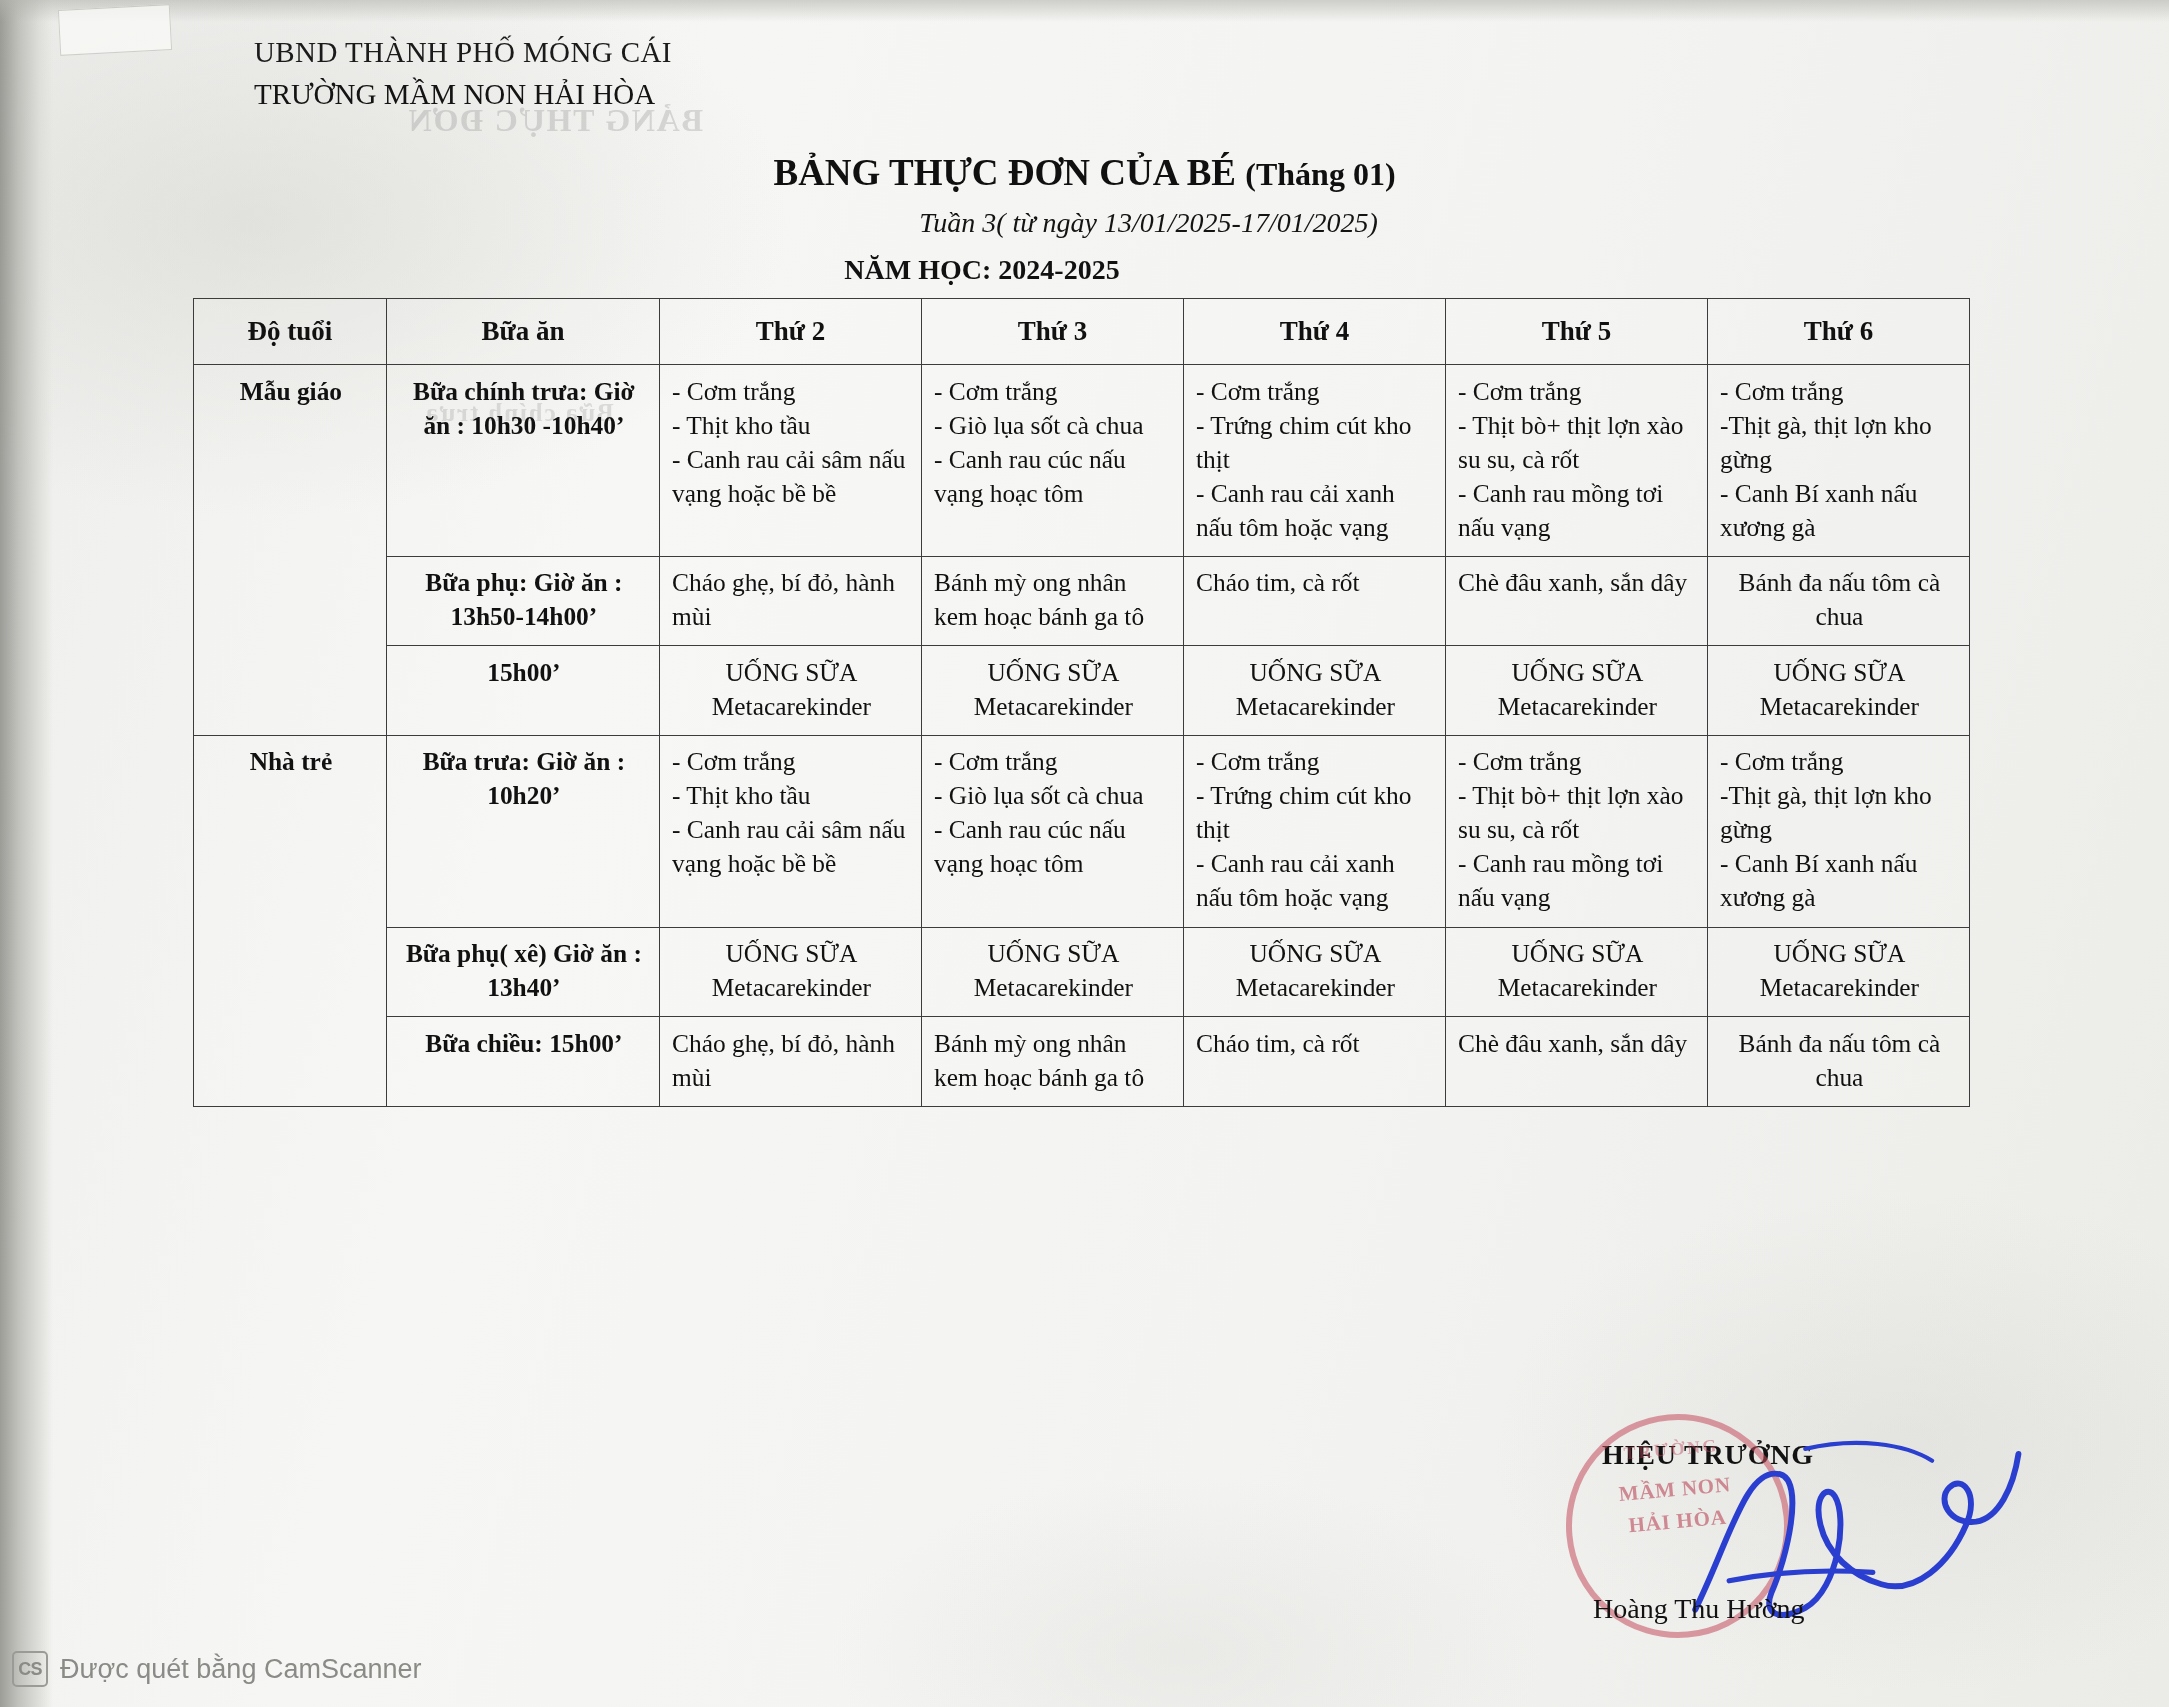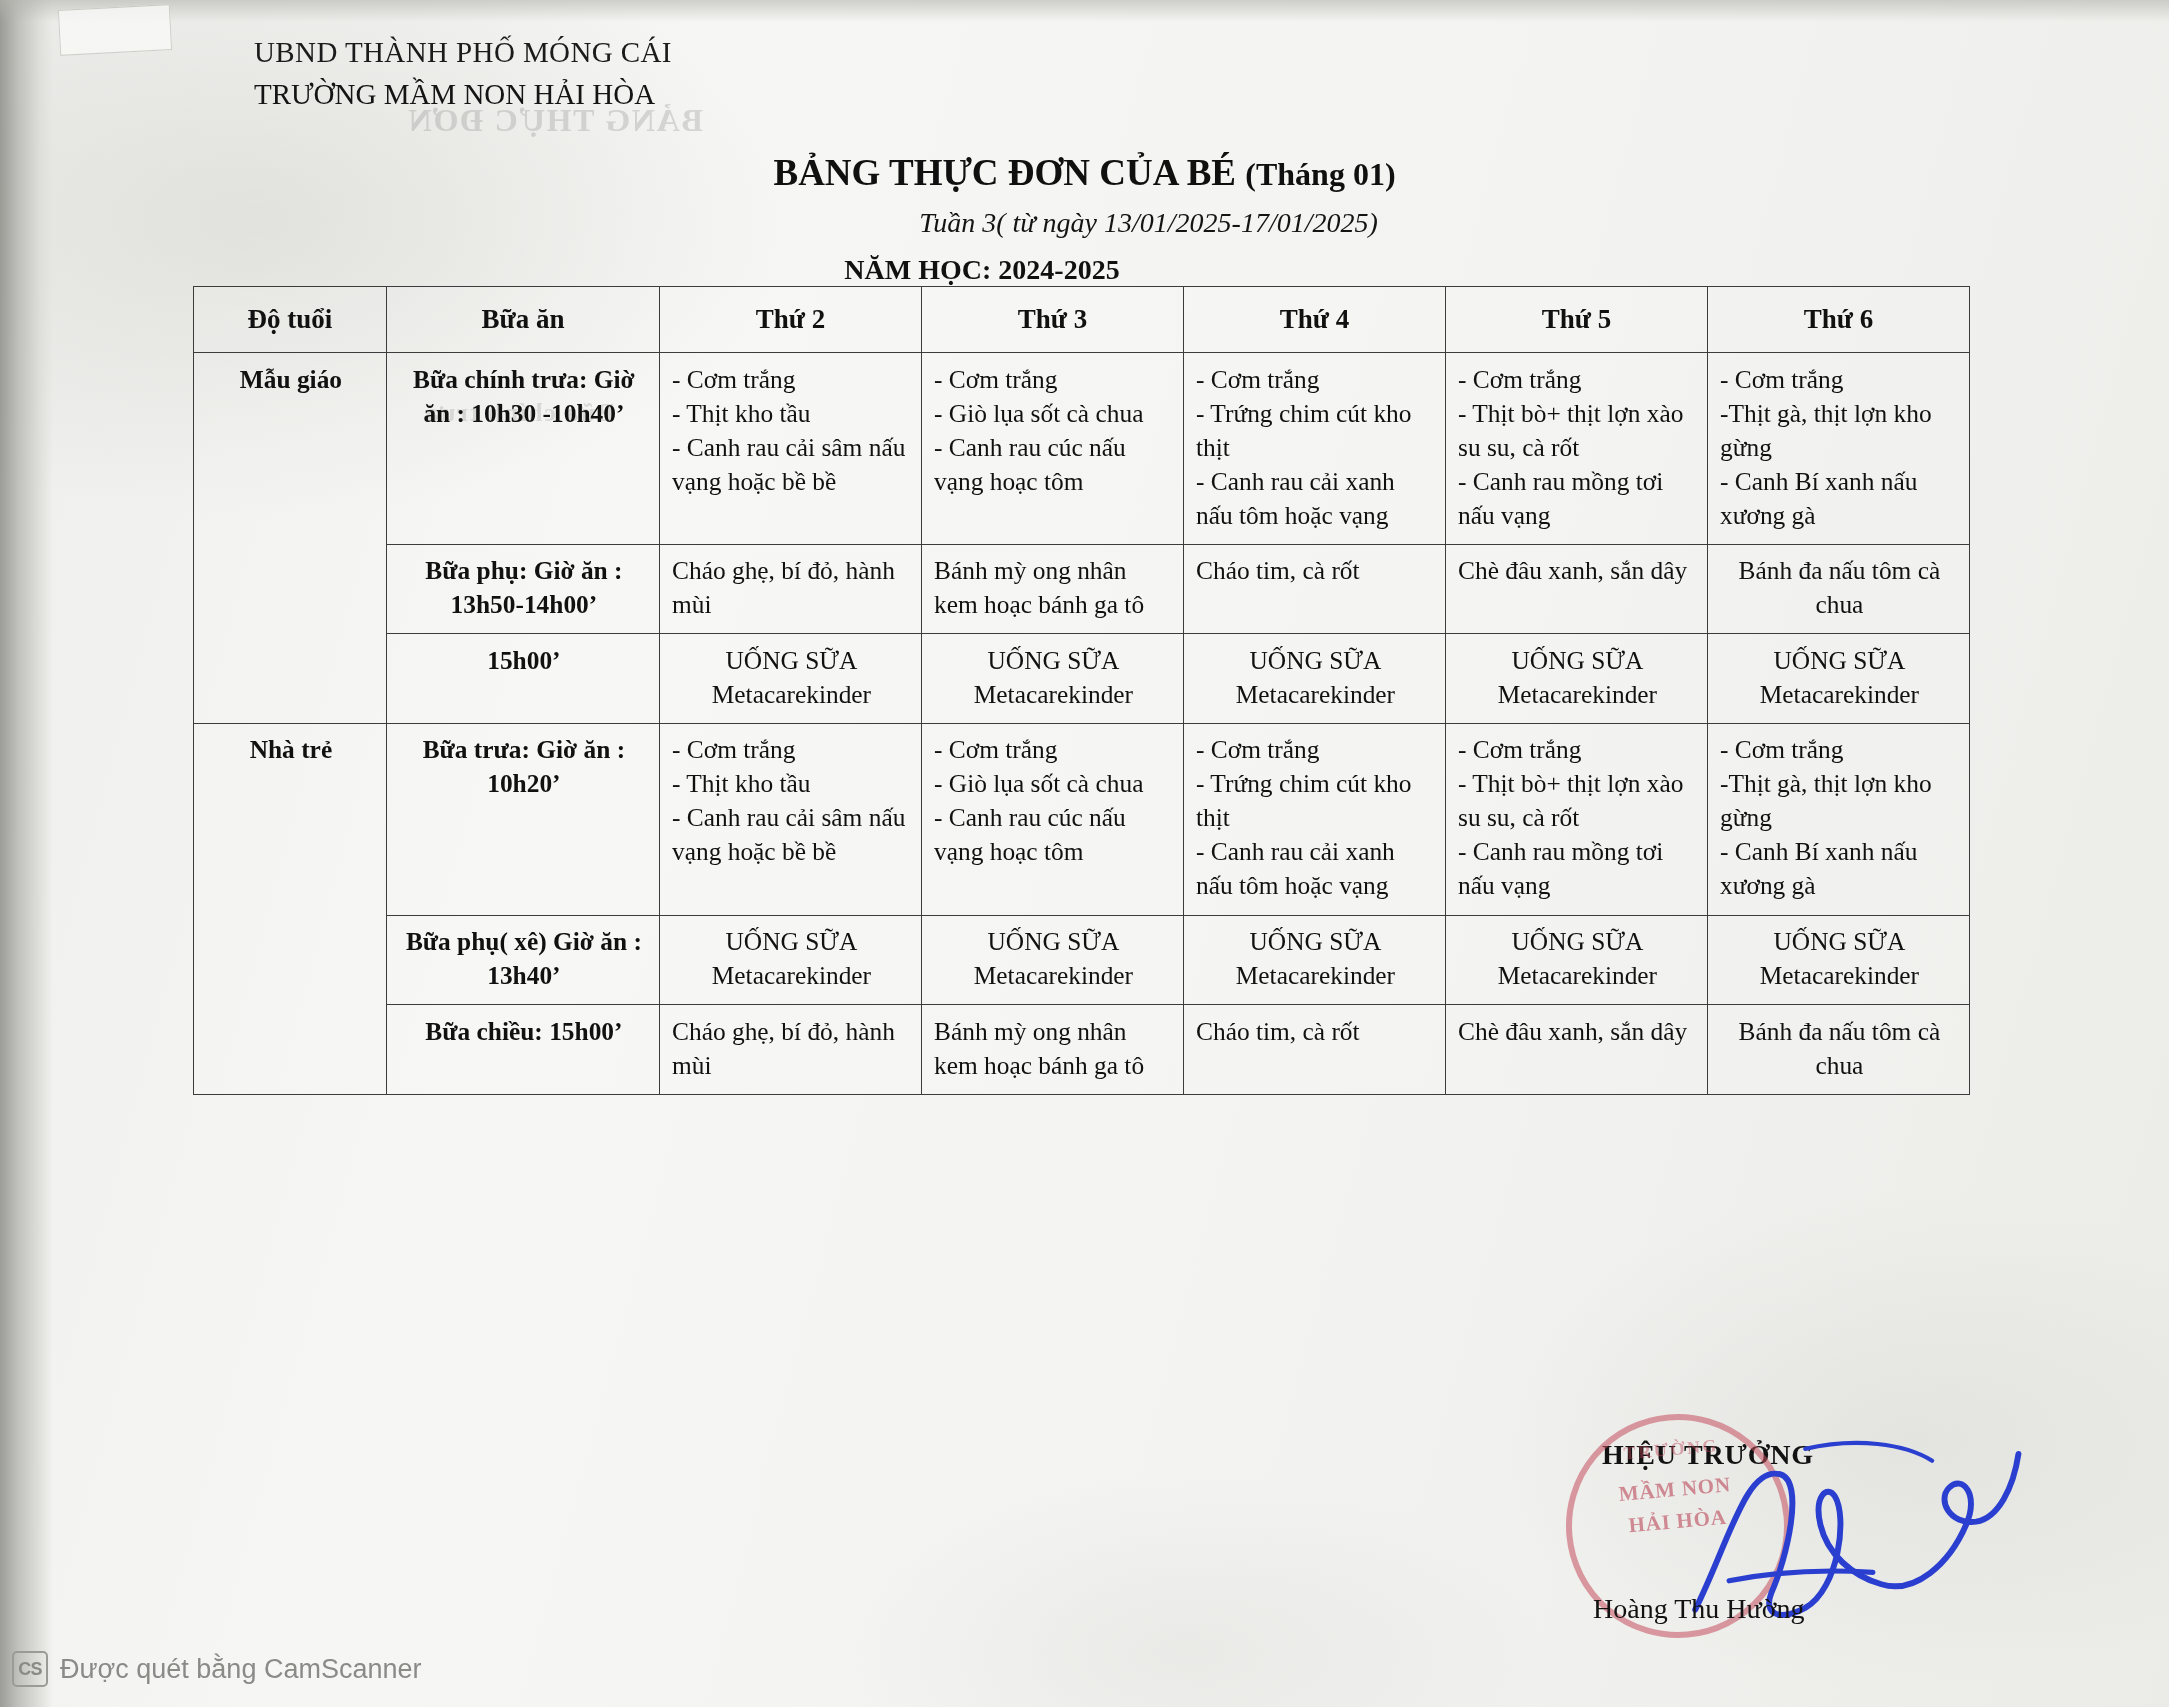--- a/index.html
+++ b/index.html
@@ -109,21 +109,21 @@
     font-size: 28px;
     font-weight: bold;
     color: #111;
     text-indent: 127px;
   }
 
   
   table.menu {
     position: absolute;
     left: 193px;
-    top: 286px;
+    top: 298px;
     width: 1776px;
     border-collapse: collapse;
     table-layout: fixed;
     background: rgba(255,255,255,0.12);
   }
   table.menu td, table.menu th {
     border: 1.7px solid #3c3c3c;
     vertical-align: top;
     padding: 8.5px 10.2px 12px 12px;
     font-size: 25.4px;

